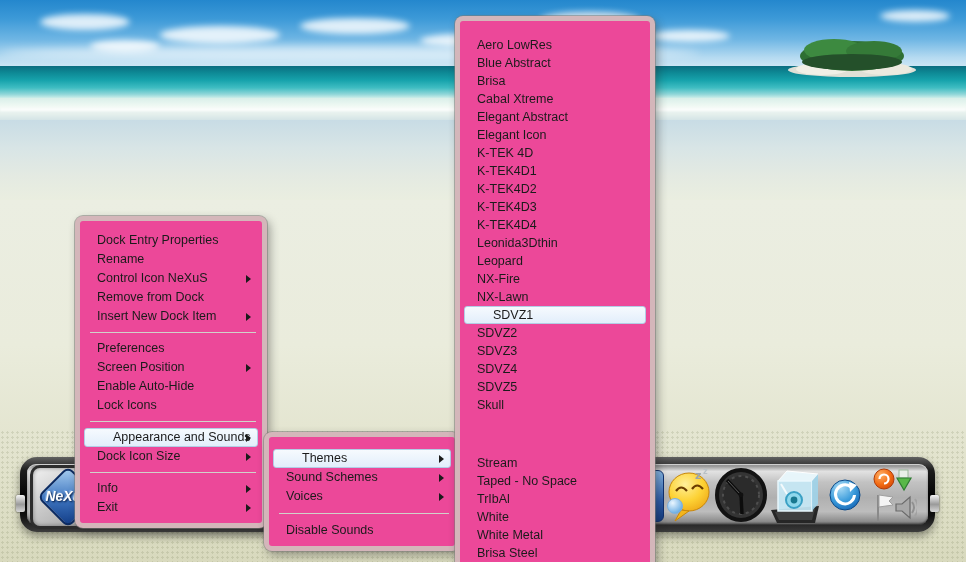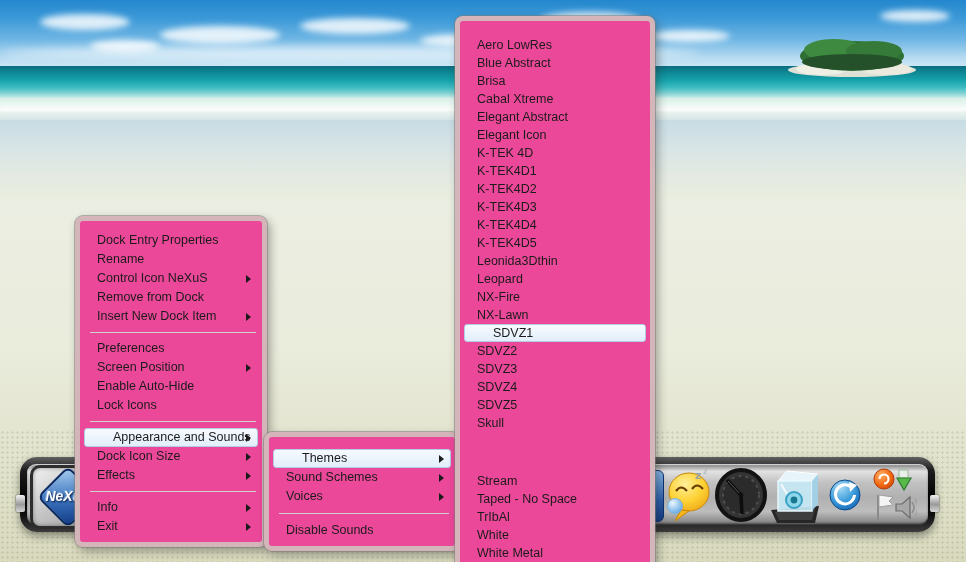--- a/index.html
+++ b/index.html
@@ -191,21 +191,20 @@
         <div class="menu-item" style="height: 19px; line-height: 17px;"><span>Remove from Dock</span></div>
         <div class="menu-item" style="height: 19px; line-height: 17px;"><span>Insert New Dock Item</span><span class="mi-arrow"></span></div>
         <div class="menu-sep" style="margin-top: 6px; margin-bottom: 6px;"></div>
         <div class="menu-item" style="height: 19px; line-height: 17px;"><span>Preferences</span></div>
         <div class="menu-item" style="height: 19px; line-height: 17px;"><span>Screen Position</span><span class="mi-arrow"></span></div>
         <div class="menu-item" style="height: 19px; line-height: 17px;"><span>Enable Auto-Hide</span></div>
         <div class="menu-item" style="height: 19px; line-height: 17px;"><span>Lock Icons</span></div>
         <div class="menu-sep" style="margin-top: 6px; margin-bottom: 6px;"></div>
         <div class="menu-item hl" style="height: 19px; line-height: 17px;"><span>Appearance and Sounds</span><span class="mi-arrow"></span></div>
         <div class="menu-item" style="height: 19px; line-height: 17px;"><span>Dock Icon Size</span><span class="mi-arrow"></span></div>
-        <div class="menu-item" style="height: 19px; line-height: 17px;"><span>Effects</span><span class="mi-arrow"></span></div>
         <div class="menu-sep" style="margin-top: 6px; margin-bottom: 6px;"></div>
         <div class="menu-item" style="height: 19px; line-height: 17px;"><span>Info</span><span class="mi-arrow"></span></div>
         <div class="menu-item" style="height: 19px; line-height: 17px;"><span>Exit</span><span class="mi-arrow"></span></div>
       </div>
   </div>
 
   <div class="menu" id="menu-appearance" style="left:264px;top:432px;width:186px;">
     <div class="menu-body" style="padding:12px 0 6px;">
         <div class="menu-item hl" style="height: 19px; line-height: 17px;"><span>Themes</span><span class="mi-arrow"></span></div>
         <div class="menu-item" style="height: 19px; line-height: 17px;"><span>Sound Schemes</span><span class="mi-arrow"></span></div>
@@ -221,21 +220,20 @@
         <div class="menu-item" style="height: 18px; line-height: 16px;"><span>Blue Abstract</span></div>
         <div class="menu-item" style="height: 18px; line-height: 16px;"><span>Brisa</span></div>
         <div class="menu-item" style="height: 18px; line-height: 16px;"><span>Cabal Xtreme</span></div>
         <div class="menu-item" style="height: 18px; line-height: 16px;"><span>Elegant Abstract</span></div>
         <div class="menu-item" style="height: 18px; line-height: 16px;"><span>Elegant Icon</span></div>
         <div class="menu-item" style="height: 18px; line-height: 16px;"><span>K-TEK 4D</span></div>
         <div class="menu-item" style="height: 18px; line-height: 16px;"><span>K-TEK4D1</span></div>
         <div class="menu-item" style="height: 18px; line-height: 16px;"><span>K-TEK4D2</span></div>
         <div class="menu-item" style="height: 18px; line-height: 16px;"><span>K-TEK4D3</span></div>
         <div class="menu-item" style="height: 18px; line-height: 16px;"><span>K-TEK4D4</span></div>
-        <div class="menu-item" style="height: 18px; line-height: 16px;"><span>K-TEK4D5</span></div>
         <div class="menu-item" style="height: 18px; line-height: 16px;"><span>Leonida3Dthin</span></div>
         <div class="menu-item" style="height: 18px; line-height: 16px;"><span>Leopard</span></div>
         <div class="menu-item" style="height: 18px; line-height: 16px;"><span>NX-Fire</span></div>
         <div class="menu-item" style="height: 18px; line-height: 16px;"><span>NX-Lawn</span></div>
         <div class="menu-item hl" style="height: 18px; line-height: 16px;"><span>SDVZ1</span></div>
         <div class="menu-item" style="height: 18px; line-height: 16px;"><span>SDVZ2</span></div>
         <div class="menu-item" style="height: 18px; line-height: 16px;"><span>SDVZ3</span></div>
         <div class="menu-item" style="height: 18px; line-height: 16px;"><span>SDVZ4</span></div>
         <div class="menu-item" style="height: 18px; line-height: 16px;"><span>SDVZ5</span></div>
         <div class="menu-item" style="height: 18px; line-height: 16px;"><span>Skull</span></div>

